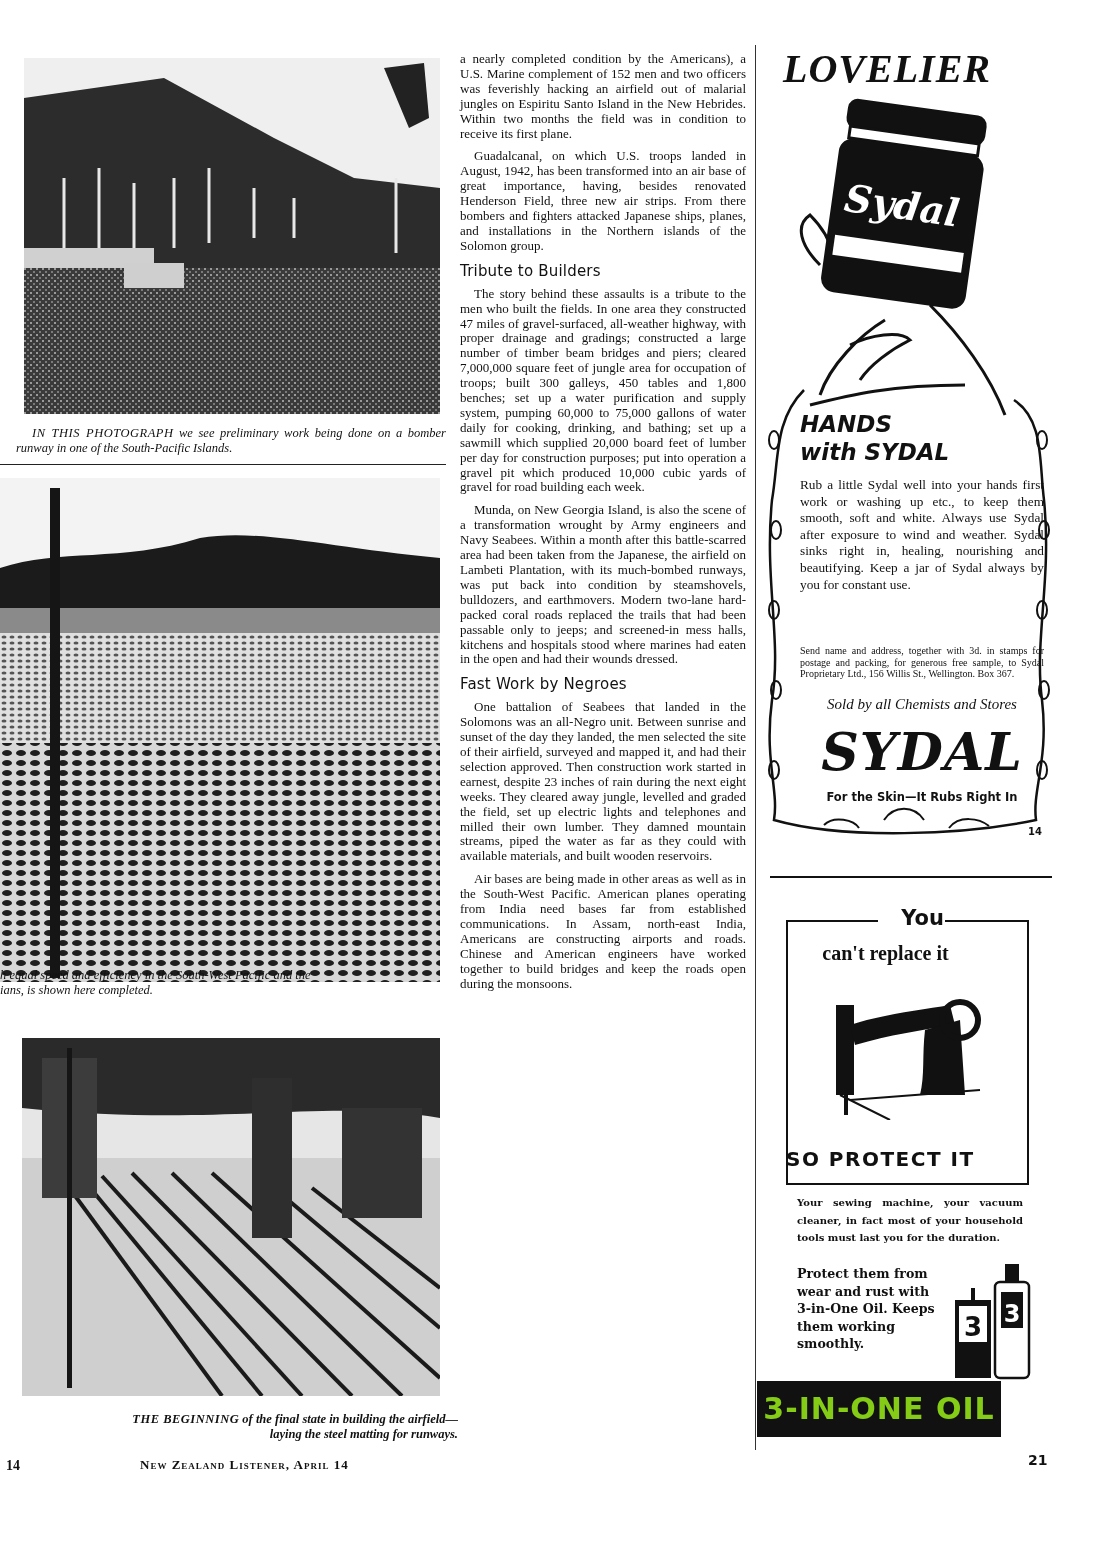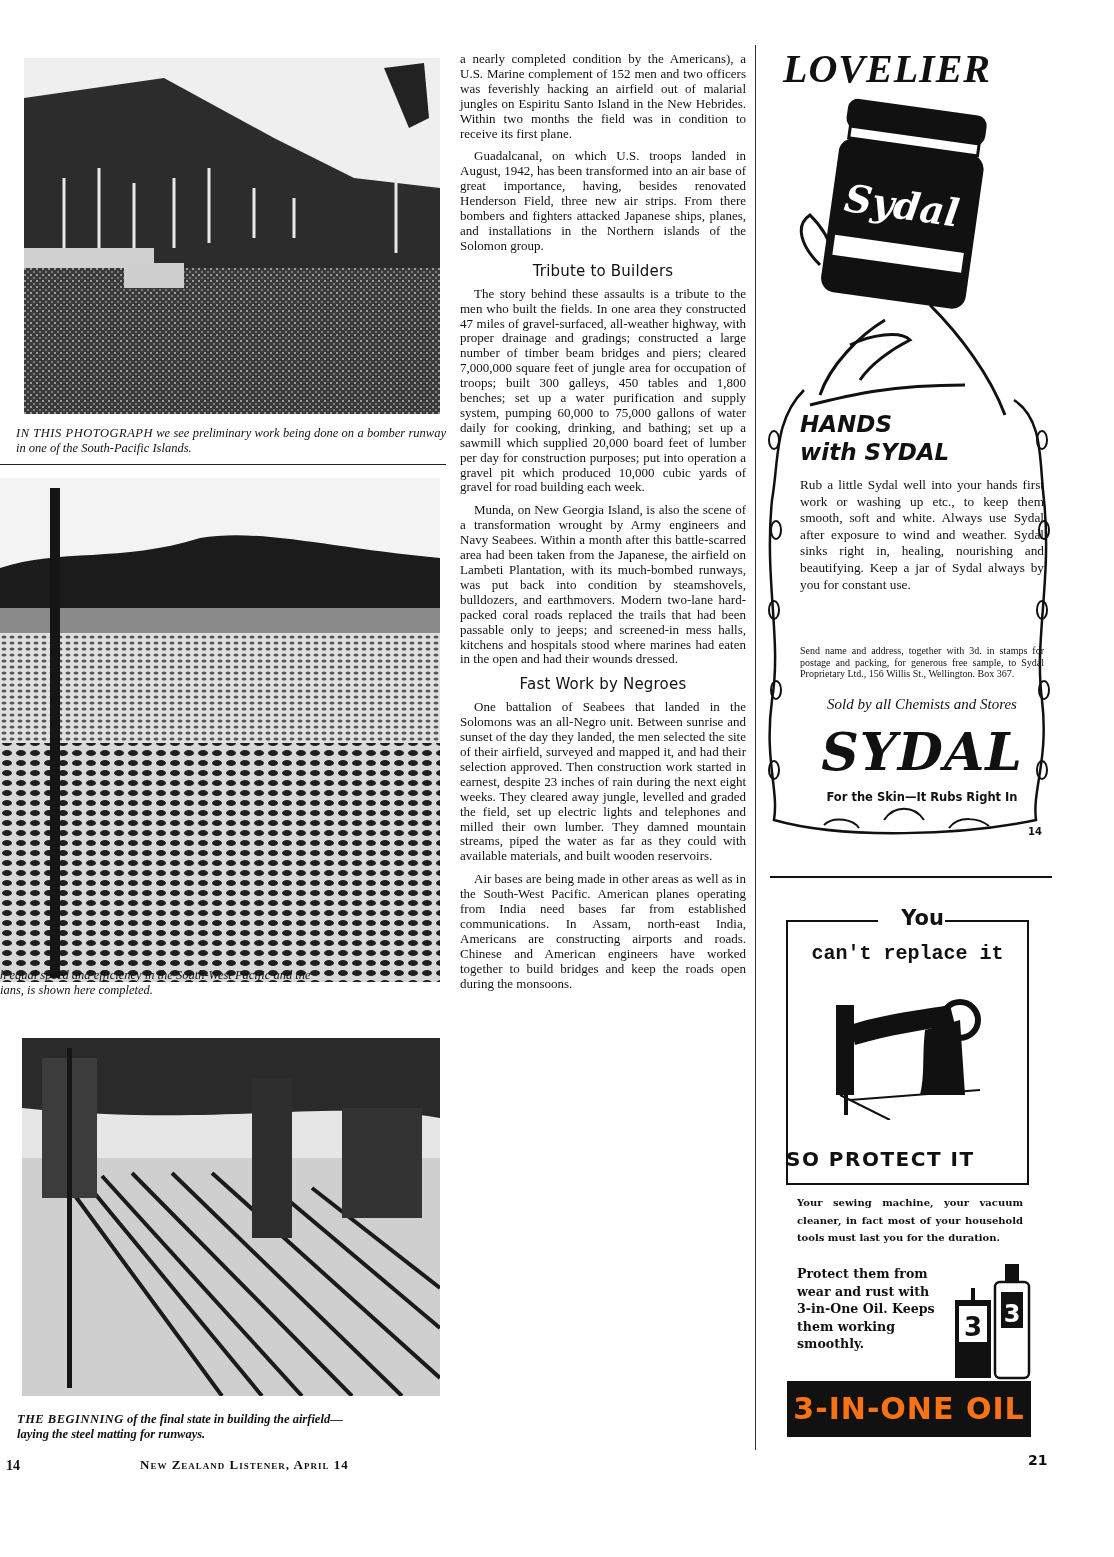--- a/index.html
+++ b/index.html
@@ -6,29 +6,29 @@
   html, body { width: 1114px; height: 1557px; background: #fff; overflow: hidden; }
   body { position: relative; color: #111; font-family: "DejaVu Serif", serif; }
 
   .abs { position: absolute; }
 
   
   .photo { position: absolute; background: #6a6a6a; overflow: hidden; }
   .photo svg { width: 100%; height: 100%; display: block; }
 
   .caption { position: absolute; font-family: "Liberation Serif", serif; font-style: italic; font-size: 12.5px; line-height: 15px; color: #111; }
-  .caption .caps { letter-spacing: 0.5px; }
+  .caption .caps { letter-spacing: 0.5px; margin-left: 16px; }
 
   .hrule { position: absolute; height: 2px; background: #222; }
 
   
   .article { position: absolute; left: 460px; top: 52px; width: 286px; font-family: "Liberation Serif", serif; font-size: 13px; line-height: 14.9px; text-align: justify; }
   .article p { text-indent: 14px; margin-bottom: 8px; }
   .article p.first { text-indent: 0; }
-  .article h3 { font-family: "DejaVu Sans", sans-serif; font-weight: normal; font-size: 15px; text-align: center; margin: 10px 0 8px; letter-spacing: 0.2px; }
+  .article h3 { font-family: "DejaVu Sans", sans-serif; font-weight: normal; font-size: 15px; text-align: left; margin: 10px 0 8px; letter-spacing: 0.2px; }
 
   .col-rule { position: absolute; left: 755px; top: 45px; width: 1px; height: 1405px; background: #333; }
 
   
   .folio { position: absolute; font-family: "Liberation Serif", serif; font-weight: bold; font-size: 14px; }
   .mast { position: absolute; left: 140px; top: 1457px; font-family: "Liberation Serif", serif; font-size: 13px; letter-spacing: 1px; font-variant: small-caps; font-weight: bold; }
 
   
   .sydal-title { position: absolute; left: 783px; top: 45px; font-family: "Liberation Serif", serif; font-style: italic; font-weight: bold; font-size: 40px; letter-spacing: 1px; }
   .sydal-frame { position: absolute; left: 764px; top: 380px; width: 290px; height: 460px; }
@@ -40,27 +40,27 @@
   .sydal-tag { position: absolute; left: 800px; top: 790px; width: 244px; font-family: "DejaVu Sans", sans-serif; font-weight: bold; font-size: 11.5px; text-align: center; }
   .sydal-code { position: absolute; left: 1028px; top: 826px; font-family: "DejaVu Sans", sans-serif; font-weight: bold; font-size: 10px; }
 
   .ad-sep { position: absolute; left: 770px; top: 876px; width: 282px; height: 2px; background: #111; }
 
   
   .oil-box { position: absolute; left: 786px; top: 920px; width: 243px; height: 265px; border: 2px solid #111; border-top: none; }
   .oil-topline-l { position: absolute; left: 786px; top: 920px; width: 92px; height: 2px; background: #111; }
   .oil-topline-r { position: absolute; left: 945px; top: 920px; width: 84px; height: 2px; background: #111; }
   .oil-you { position: absolute; left: 880px; top: 906px; width: 64px; text-align: right; font-family: "DejaVu Sans", sans-serif; font-weight: bold; font-size: 21px; }
-  .oil-cant { position: absolute; left: 786px; top: 942px; width: 243px; text-align: center; font-family: Liberation Mono, monospace; font-weight: bold; font-size: 20px; }
+  .oil-cant { position: absolute; left: 764px; top: 942px; width: 243px; text-align: center; font-family: Liberation Serif, serif; font-weight: bold; font-size: 20px; }
   .oil-machine { position: absolute; left: 830px; top: 985px; width: 160px; height: 135px; }
   .oil-protect { position: absolute; left: 786px; top: 1147px; width: 206px; text-align: left; font-family: "DejaVu Sans", sans-serif; font-weight: bold; font-size: 20px; letter-spacing: 1.5px; }
   .oil-body { position: absolute; left: 797px; top: 1194px; width: 226px; font-family: "DejaVu Serif", serif; font-weight: bold; font-size: 10px; line-height: 17.6px; text-align: justify; }
   .oil-body2 { position: absolute; left: 797px; top: 1265px; width: 146px; font-family: "DejaVu Serif", serif; font-weight: bold; font-size: 12.6px; line-height: 17.6px; }
   .oil-cans { position: absolute; left: 953px; top: 1262px; width: 80px; height: 118px; }
-  .oil-banner { position: absolute; left: 787px; top: 1381px; width: 244px; height: 56px; background: #111; color: #f97316; font-family: "DejaVu Sans", sans-serif; font-weight: bold; font-size: 30px; text-align: center; line-height: 56px; letter-spacing: 1px; }
+  .oil-banner { position: absolute; left: 757px; top: 1381px; width: 244px; height: 56px; background: #111; color: #84cc16; font-family: "DejaVu Sans", sans-serif; font-weight: bold; font-size: 30px; text-align: center; line-height: 56px; letter-spacing: 1px; }
 </style>
 </head>
 <body>
 
 <div class="photo" style="left:24px; top:58px; width:416px; height:356px;">
   <svg viewBox="0 0 416 356" preserveAspectRatio="none">
     <defs>
       <pattern id="noise1" width="6" height="6" patternUnits="userSpaceOnUse">
         <rect width="6" height="6" fill="#3a3a3a"></rect>
         <rect x="0" y="0" width="2" height="2" fill="#9a9a9a"></rect>
@@ -130,21 +130,21 @@
         <line x1="190" y1="135" x2="418" y2="340"></line>
       <line x1="240" y1="140" x2="418" y2="290"></line>
         <line x1="290" y1="150" x2="418" y2="250"></line>
     </g>
     <rect x="230" y="40" width="40" height="160" fill="#2e2e2e"></rect>
     <rect x="320" y="70" width="80" height="110" fill="#333"></rect>
     <rect x="20" y="20" width="55" height="140" fill="#3c3c3c"></rect>
     <rect x="45" y="10" width="5" height="340" fill="#151515"></rect>
   </svg>
 </div>
-<div class="caption" style="left:17px; top:1412px; width:432px; text-align:left; font-weight:bold;">
+<div class="caption" style="left:26px; top:1412px; width:432px; text-align:right; font-weight:bold;">
   <div><span class="caps">THE BEGINNING</span><span> of the final state in building the airfield—</span></div>
   <div>laying the steel matting for runways.</div>
 </div>
 
 <div class="article">
   <p class="first">a nearly completed condition by the Americans), a U.S. Marine complement of 152 men and two officers was feverishly hacking an airfield out of malarial jungles on Espiritu Santo Island in the New Hebrides. Within two months the field was in condition to receive its first plane.</p>
   <p>Guadalcanal, on which U.S. troops landed in August, 1942, has been transformed into an air base of great importance, having, besides renovated Henderson Field, three new air strips. From there bombers and fighters attacked Japanese ships, planes, and installations in the Northern islands of the Solomon group.</p>
 
   <h3>Tribute to Builders</h3>
   <p>The story behind these assaults is a tribute to the men who built the fields. In one area they constructed 47 miles of gravel-surfaced, all-weather highway, with proper drainage and gradings; constructed a large number of timber beam bridges and piers; cleared 7,000,000 square feet of jungle area for occupation of troops; built 300 galleys, 450 tables and 1,800 benches; set up a water purification and supply system, pumping 60,000 to 75,000 gallons of water daily for cooking, drinking, and bathing; set up a sawmill which supplied 20,000 board feet of lumber per day for construction purposes; put into operation a gravel pit which produced 10,000 cubic yards of gravel for road building each week.</p>

